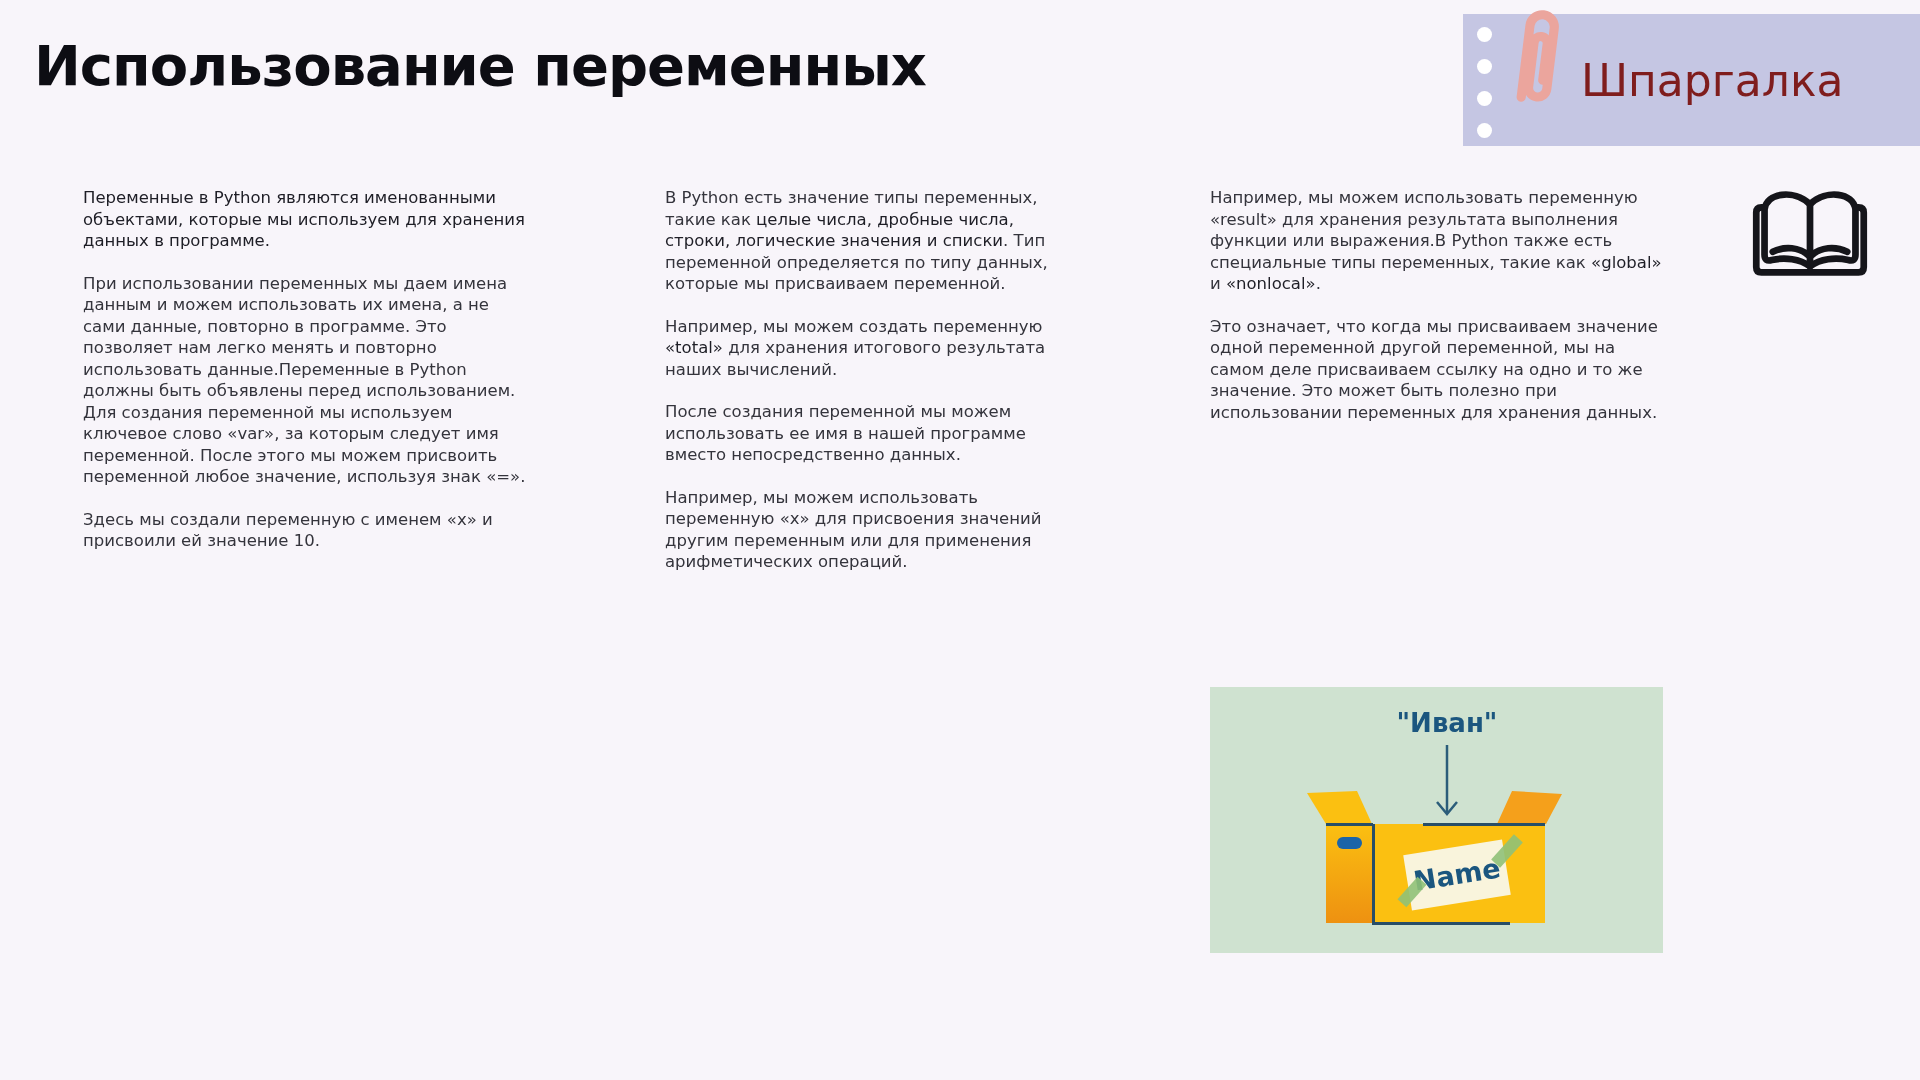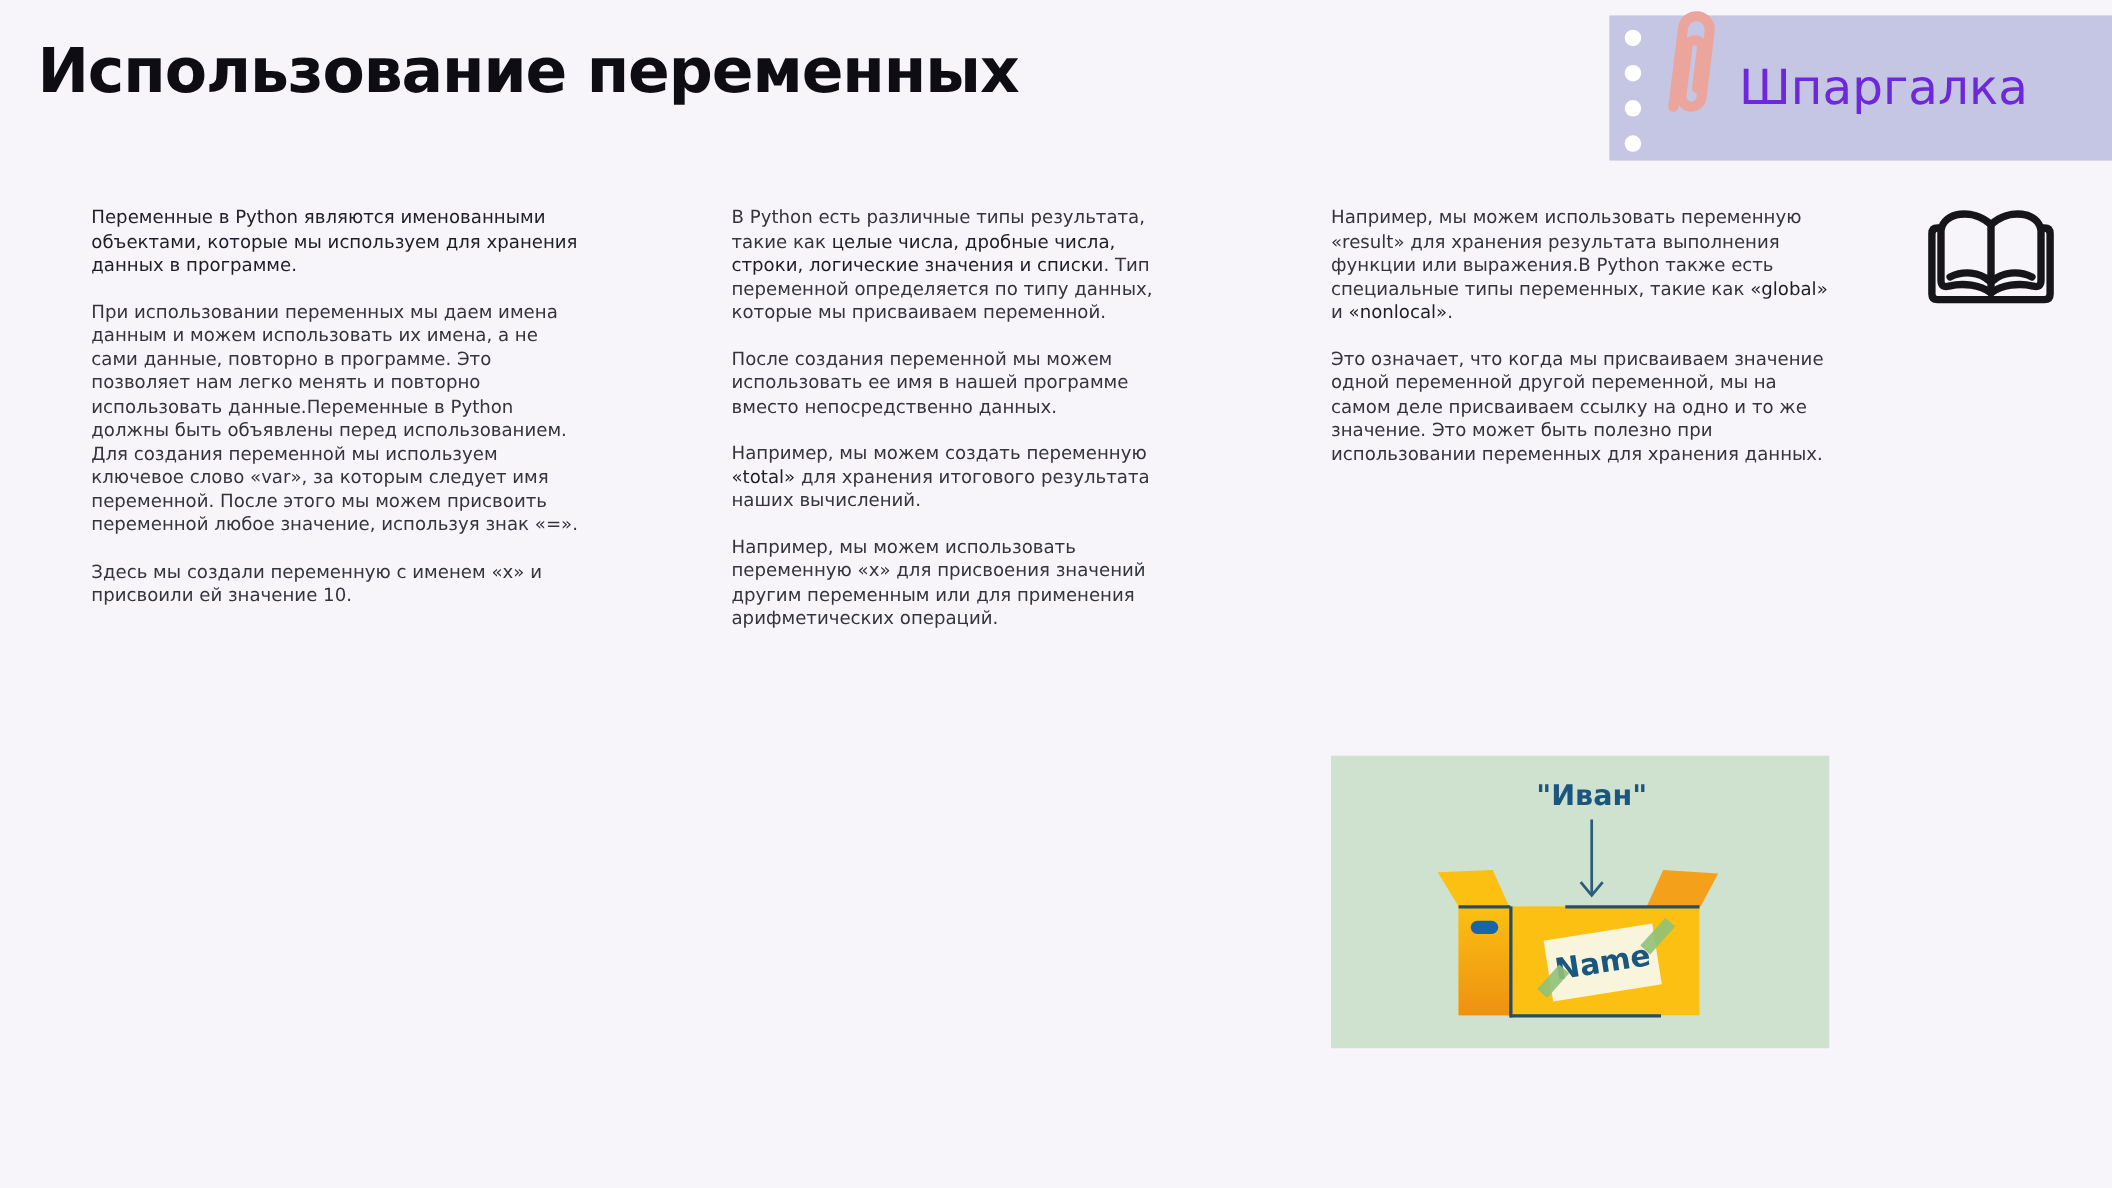--- a/index.html
+++ b/index.html
@@ -24,21 +24,21 @@
   .badge .dot {
     position:absolute; left:14px; width:15px; height:15px;
     background:#ffffff; border-radius:50%;
   }
   .badge .dot:nth-child(1){ top:13px; }
   .badge .dot:nth-child(2){ top:45px; }
   .badge .dot:nth-child(3){ top:77px; }
   .badge .dot:nth-child(4){ top:109px; }
   .badge-label {
     position:absolute; left:118px; top:50%; transform:translateY(-50%);
-    font-size:44px; font-weight:400; color:#6d28d9; white-space:nowrap;
+    font-size:44px; font-weight:400; color:#7f1d1d; white-space:nowrap;
   }
   .paperclip {
     position:absolute; left:1506px; top:0px; width:60px; height:120px;
   }
   
   .book-icon {
     position:absolute; left:1748px; top:176px; width:124px; height:104px;
   }
   
   .col {
@@ -85,26 +85,26 @@
 </svg>
 
 <div class="col col-1">
   <p><span class="b">Переменные в Python являются именованными объектами, которые мы используем для хранения данных в программе.</span></p>
   <p><span>При использовании переменных мы даем имена данным и можем использовать их имена, а не сами данные, повторно в программе. Это позволяет нам легко менять и повторно использовать данные.Переменные в Python должны быть объявлены перед использованием. Для создания переменной мы используем ключевое слово «var», за которым следует имя переменной. После этого мы можем присвоить переменной любое значение, используя знак «=».</span></p>
   <p><span>Здесь мы создали переменную с именем «x» и присвоили ей значение 10.</span></p>
 </div>
 
 <div class="col col-2">
   <p>
-    <span>В Python есть различные типы результата, такие как </span><span class="b">целые числа, дробные числа, строки, логические значения и списки</span><span>. Тип переменной определяется по типу данных, которые мы присваиваем переменной.</span>
+    <span>В Python есть значение типы переменных, такие как </span><span class="b">целые числа, дробные числа, строки, логические значения и списки</span><span>. Тип переменной определяется по типу данных, которые мы присваиваем переменной.</span>
   </p>
-  <p><span>После создания переменной мы можем использовать ее имя в нашей программе вместо непосредственно данных.</span></p>
   <p>
     <span>Например, мы можем создать переменную </span><span class="b">«total»</span><span> для хранения итогового результата наших вычислений.</span>
   </p>
+  <p><span>После создания переменной мы можем использовать ее имя в нашей программе вместо непосредственно данных.</span></p>
   <p><span>Например, мы можем использовать переменную «x» для присвоения значений другим переменным или для применения арифметических операций.</span></p>
 </div>
 
 <div class="col col-3">
   <p>
     <span>Например, мы можем использовать переменную «result» для хранения результата выполнения функции или выражения.В Python также есть специальные типы переменных, такие как </span><span class="b">«global»</span><span> и </span><span class="b">«nonlocal»</span><span>.</span>
   </p>
   <p><span>Это означает, что когда мы присваиваем значение одной переменной другой переменной, мы на самом деле присваиваем ссылку на одно и то же значение. Это может быть полезно при использовании переменных для хранения данных.</span></p>
 </div>
 

